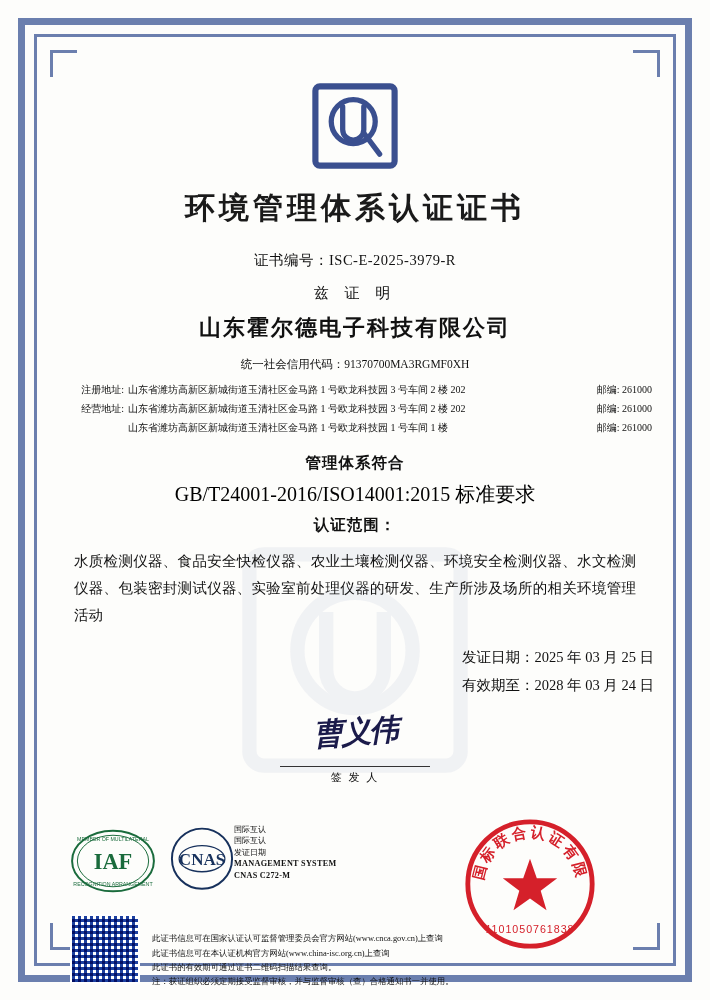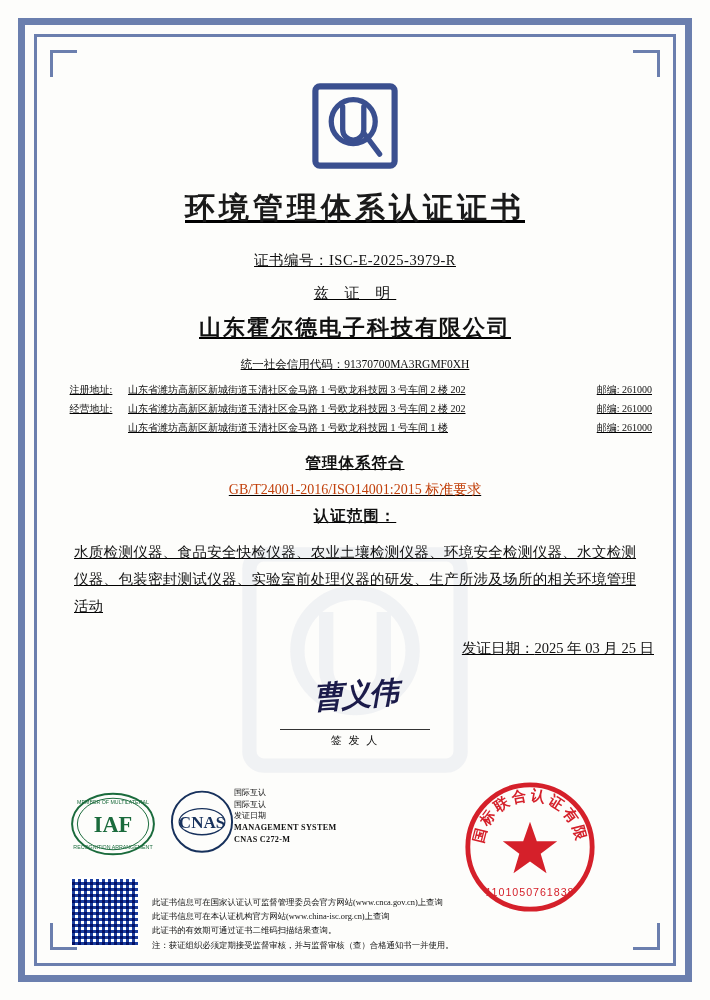--- a/index.html
+++ b/index.html
@@ -41,21 +41,20 @@
 
   
   .watermark{
     position:absolute;left:50%;top:540px;transform:translateX(-50%);
     width:240px;height:240px;opacity:.06;
   }
 
   .content{
     position:absolute;left:56px;right:56px;top:60px;bottom:60px;
     text-align:center;
-    text-decoration:underline;
   }
 
   .logo{margin-top:22px;display:flex;justify-content:center;}
   .logo svg{display:block;}
 
   .cert-title{
     margin-top:18px;
     font-size:30px;letter-spacing:4px;font-weight:bold;color:#1a1a1a;
     font-family:"DejaVu Serif","Liberation Serif",serif;
   }
@@ -71,29 +70,29 @@
   }
   .credit{
     margin-top:14px;font-size:11.5px;color:#111;
   }
 
   .addr-table{
     margin:8px auto 0;width:100%;border-collapse:collapse;
     font-size:10px;color:#111;
   }
   .addr-table td{padding:2.5px 2px;vertical-align:top;white-space:nowrap;}
-  .addr-label{text-align:center;width:66px;}
+  .addr-label{text-align:right;width:66px;}
   .addr-value{text-align:left;padding-left:6px;}
   .addr-zip{text-align:right;width:78px;}
 
   .conform{
     margin-top:16px;font-size:15.5px;font-weight:bold;color:#111;letter-spacing:1px;
   }
   .standard{
-    margin-top:7px;font-size:14px;color:#c2410c;
+    margin-top:7px;font-size:20px;color:#000000;
   }
   .scope-label{
     margin-top:7px;font-size:15.5px;font-weight:bold;color:#111;letter-spacing:1px;
   }
   .scope-text{
     margin-top:12px;font-size:14.5px;line-height:1.85;color:#111;
     text-align:justify;text-align-last:left;padding:0 18px;
     font-family:"DejaVu Serif","Liberation Serif",serif;
   }
 
@@ -220,20 +219,23 @@
 
     <div class="conform">管理体系符合</div>
     <div class="standard">GB/T24001-2016/ISO14001:2015 标准要求</div>
     <div class="scope-label">认证范围：</div>
     <div class="scope-text">水质检测仪器、食品安全快检仪器、农业土壤检测仪器、环境安全检测仪器、水文检测仪器、包装密封测试仪器、实验室前处理仪器的研发、生产所涉及场所的相关环境管理活动</div>
 
     <div class="dates">
       <div>
         <span>发证日期：</span><span>2025 年 03 月 25 日</span>
       </div>
+      <div>
+        <span>有效期至：</span><span>2028 年 03 月 24 日</span>
+      </div>
     </div>
 
     <div class="sig-block">
       <div class="signature">曹义伟</div>
       <div class="sig-line"></div>
       <div class="sig-caption">签 发 人</div>
     </div>
 
     <div class="marks">
 

